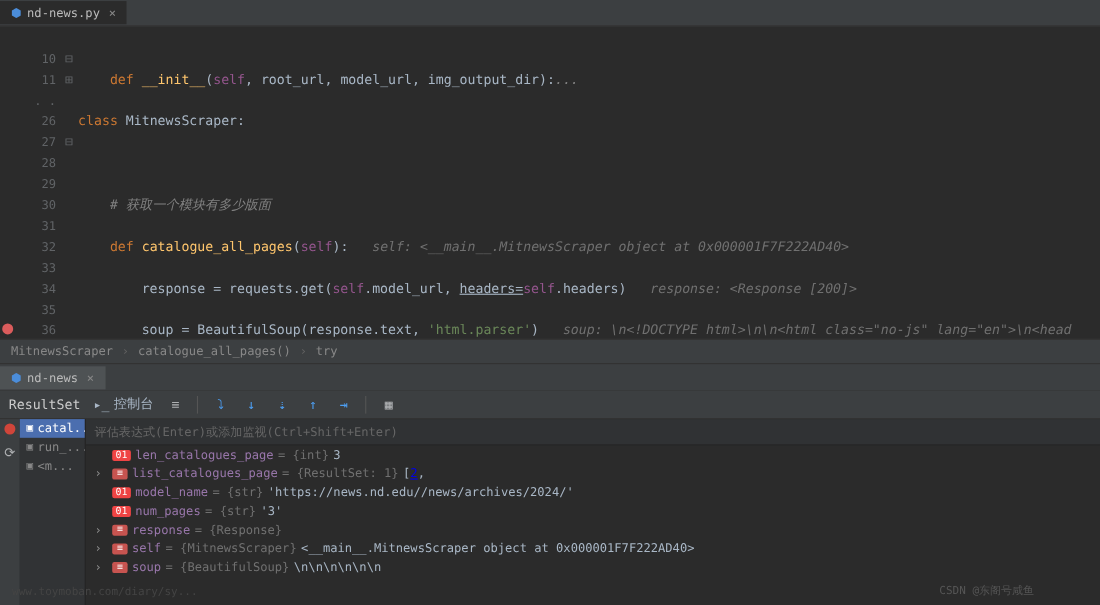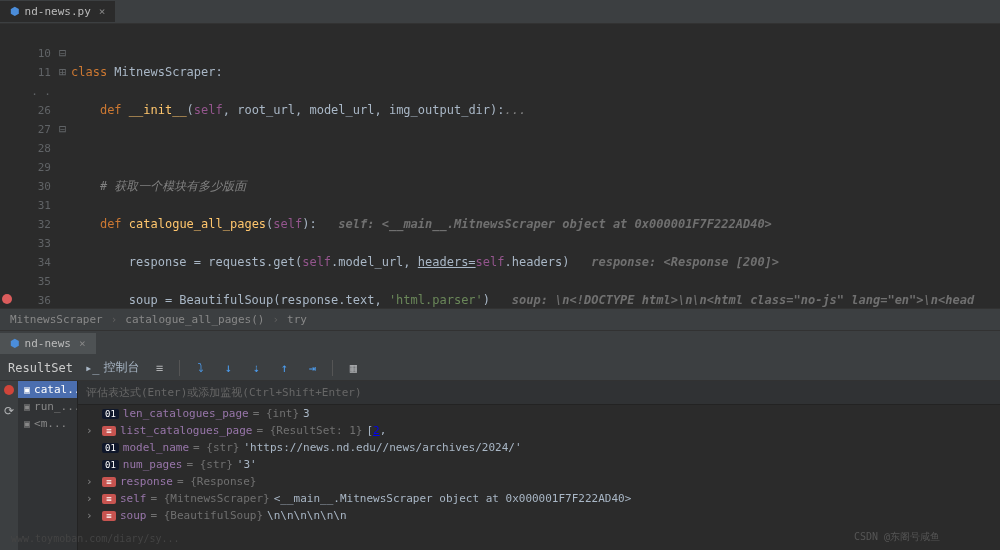--- a/index.html
+++ b/index.html
@@ -16,42 +16,42 @@
 .code-lines { flex: 1; line-height: 19px; white-space: pre; padding-top: 4px; overflow: hidden; }
 .breakpoint-col { width: 14px; line-height: 19px; padding-top: 4px; }
 .bp-dot { width: 10px; height: 10px; border-radius: 50%; background: #db5c5c; display: inline-block; margin-left: 2px; }
 .kw { color: #cc7832; }
 .cls { color: #a9b7c6; }
 .fn { color: #ffc66d; }
 .str { color: #6a8759; }
 .self { color: #94558d; }
 .param { color: #a9b7c6; text-decoration: underline; }
 .comment { color: #808080; font-style: italic; }
-.hint { color: #707070; font-style: italic; font-weight: bold; }
+.hint { color: #707070; font-style: italic; }
 .breadcrumb { background: #3c3f41; height: 22px; display: flex; align-items: center; padding: 0 10px; font-size: 11px; color: #888; gap: 8px; border-top: 1px solid #323232; }
 .bc-sep { color: #606060; }
 .debug-panel { height: 220px; display: flex; flex-direction: column; background: #2b2b2b; border-top: 1px solid #323232; }
 .debug-tab-bar { background: #3c3f41; height: 24px; display: flex; align-items: center; }
 .debug-tab { padding: 4px 10px; color: #bbbbbb; display: flex; align-items: center; gap: 5px; font-size: 11px; }
 .debug-tab.active { background: #4e5254; }
 .debug-toolbar { background: #3c3f41; height: 26px; display: flex; align-items: center; gap: 12px; padding: 0 8px; border-bottom: 1px solid #323232; }
 .tool-btn { width: 16px; height: 16px; display: inline-flex; align-items: center; justify-content: center; color: #afb1b3; cursor: pointer; }
 .tool-sep { width: 1px; height: 16px; background: #555; }
 .debug-body { display: flex; flex: 1; overflow: hidden; }
 .left-col { width: 18px; background: #3c3f41; display: flex; flex-direction: column; align-items: center; padding-top: 4px; gap: 8px; }
 .red-dot { width: 10px; height: 10px; border-radius: 50%; background: #d0453a; }
 .frames-col { width: 60px; background: #313335; border-right: 1px solid #232323; font-size: 11px; }
 .frame-row { padding: 2px 6px; color: #888; white-space: nowrap; overflow: hidden; display: flex; align-items: center; gap: 4px; }
 .frame-row.active { background: #4b6eaf; color: #fff; }
 .tiny-icon { font-size: 10px; }
 .vars-col { flex: 1; overflow: hidden; font-size: 11px; }
 .eval-row { background: #303234; padding: 4px 8px; color: #666; font-size: 11px; border-bottom: 1px solid #232323; }
 .var-row { padding: 2px 8px; display: flex; align-items: center; gap: 4px; white-space: nowrap; }
 .var-arrow { width: 12px; color: #888; }
-.var-badge { background: #0f172a; color: #fff; font-size: 9px; padding: 0 3px; border-radius: 2px; min-width: 14px; text-align: center; }
+.var-badge { background: #ef4444; color: #fff; font-size: 9px; padding: 0 3px; border-radius: 2px; min-width: 14px; text-align: center; }
 .var-badge.o { background: #c75450; }
 .var-name { color: #9876aa; }
 .var-type { color: #707070; }
 .var-val { color: #a9b7c6; }
 .watermark { position: absolute; bottom: 6px; right: 60px; color: #555; font-size: 10px; }
 .watermark2 { position: absolute; bottom: 6px; left: 0; color: #444; font-size: 10px; padding-left: 11px; }
 </style>
 </head>
 <body>
 
@@ -106,22 +106,22 @@
         <div>&nbsp;</div>
         <div>&nbsp;</div>
         <div>&nbsp;</div>
         <div>&nbsp;</div>
         <div>&nbsp;</div>
         <div>&nbsp;</div>
         <div>&nbsp;</div>
         <div>&nbsp;</div>
     </div>
     <div class="code-lines">
+<div>    <span class="kw">def </span><span class="fn">__init__</span>(<span class="self">self</span>, root_url, model_url, img_output_dir):<span class="comment">...</span></div>
 <div><span class="kw">class </span><span class="cls">MitnewsScraper</span>:</div>
-<div>    <span class="kw">def </span><span class="fn">__init__</span>(<span class="self">self</span>, root_url, model_url, img_output_dir):<span class="comment">...</span></div>
 <div>&nbsp;</div>
 <div>    <span class="comment"># 获取一个模块有多少版面</span></div>
 <div>    <span class="kw">def </span><span class="fn">catalogue_all_pages</span>(<span class="self">self</span>):   <span class="hint">self: &lt;__main__.MitnewsScraper object at 0x000001F7F222AD40&gt;</span></div>
 <div>        <span>response = requests.get(</span><span class="self">self</span><span>.model_url, </span><span class="param">headers=</span><span class="self">self</span><span>.headers)</span>   <span class="hint">response: &lt;Response [200]&gt;</span></div>
 <div>        <span>soup = BeautifulSoup(response.text, </span><span class="str">'html.parser'</span><span>)</span>   <span class="hint">soup: \n&lt;!DOCTYPE html&gt;\n\n&lt;html class="no-js" lang="en"&gt;\n&lt;head</span></div>
 
 
 
 
 

